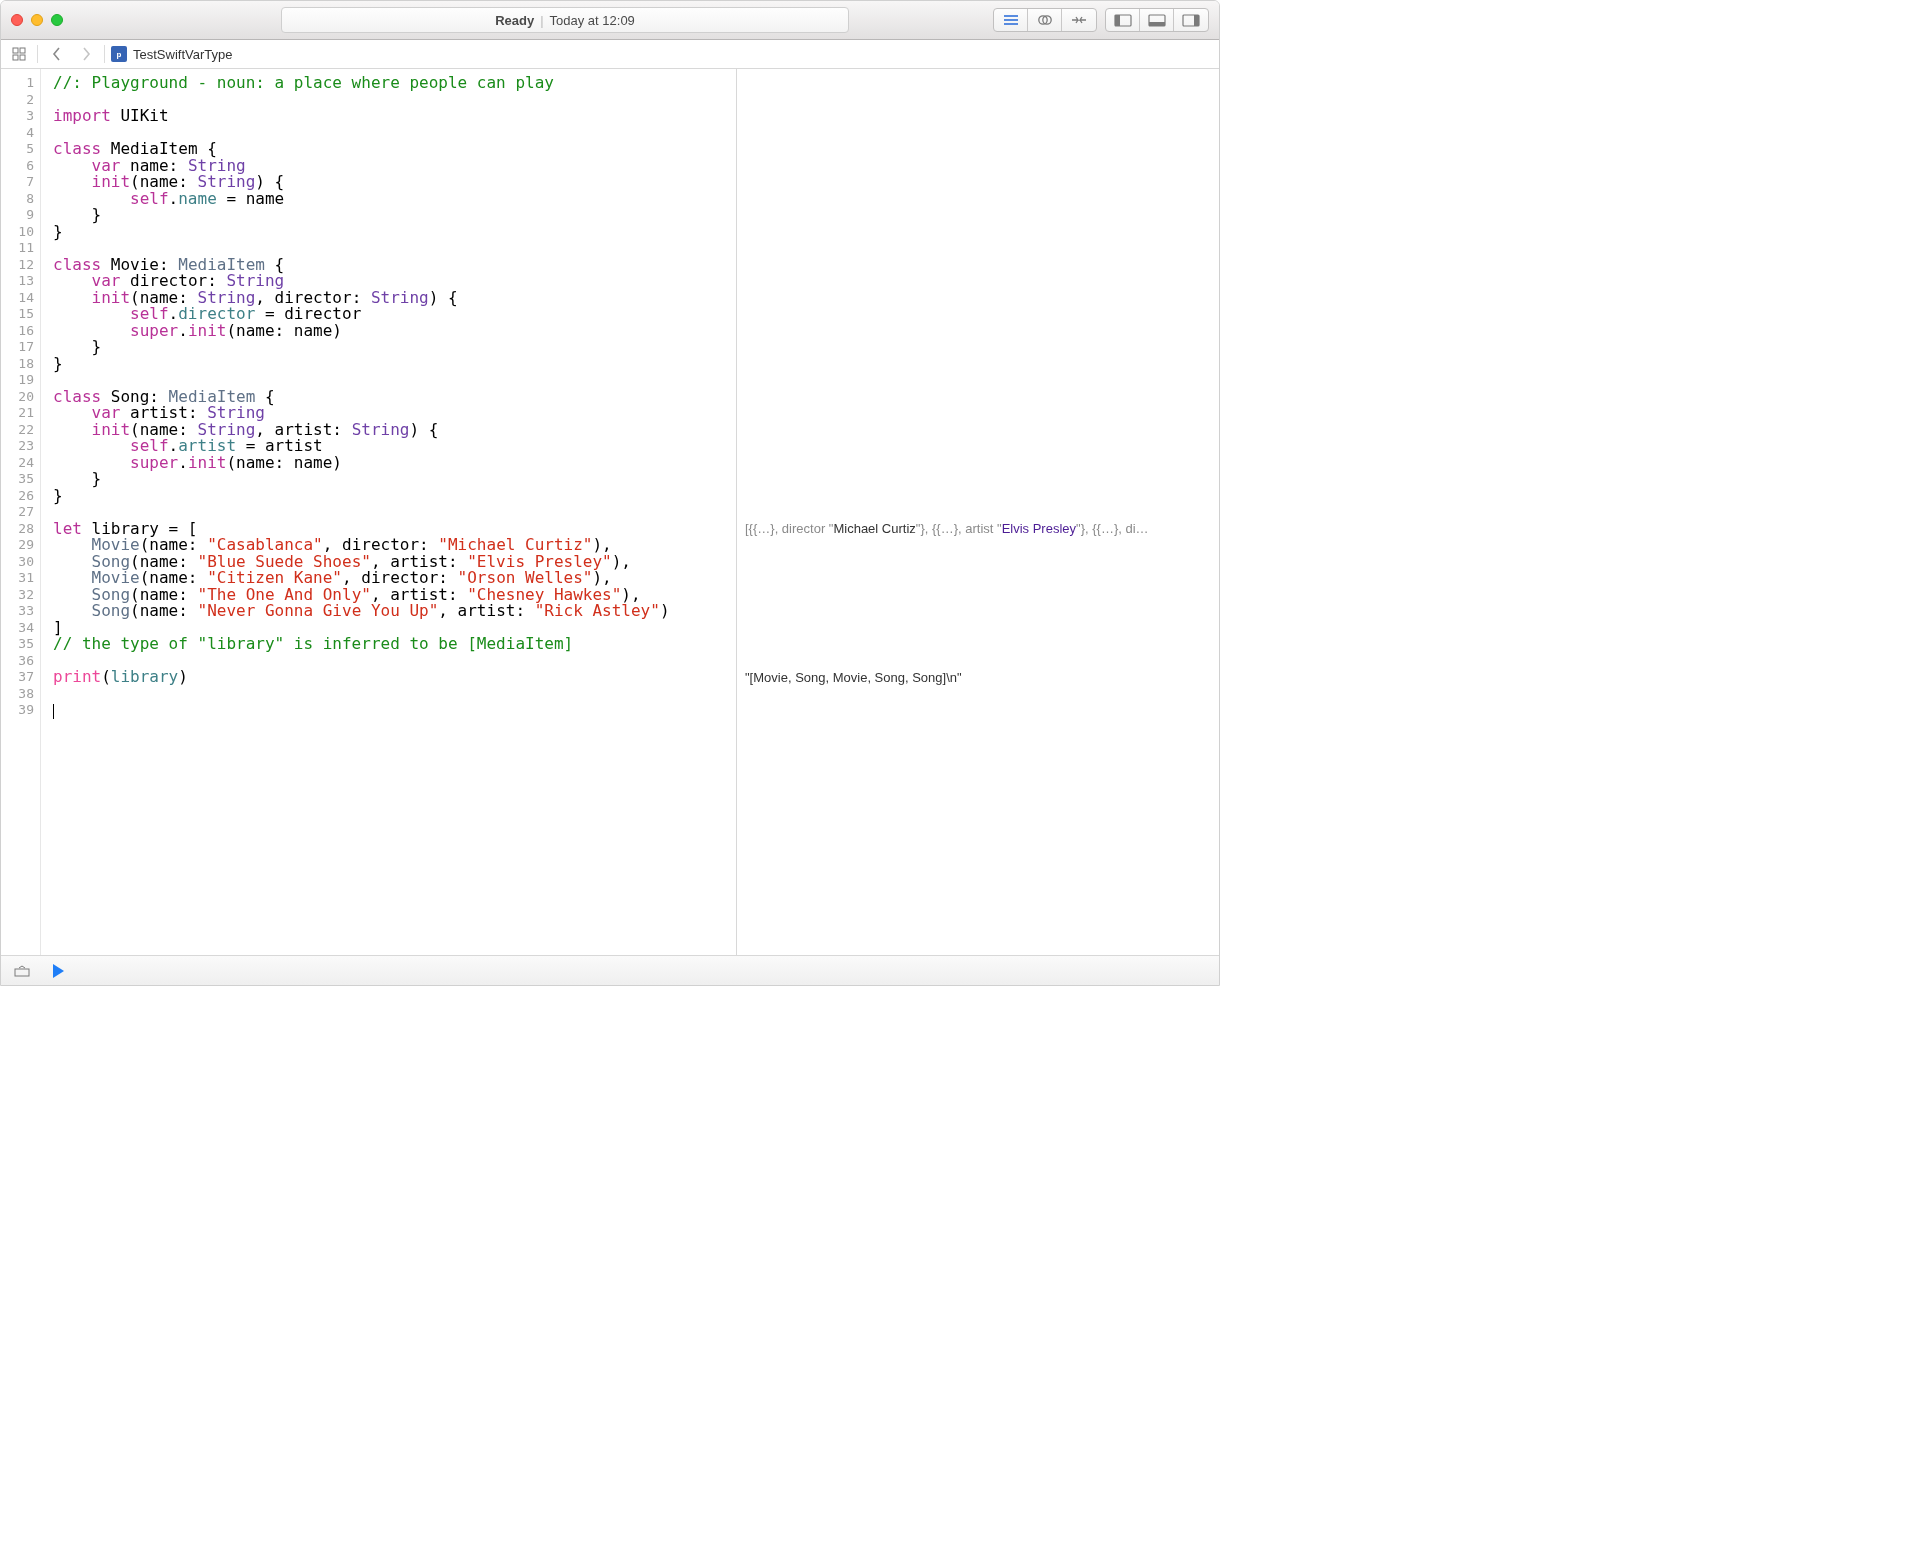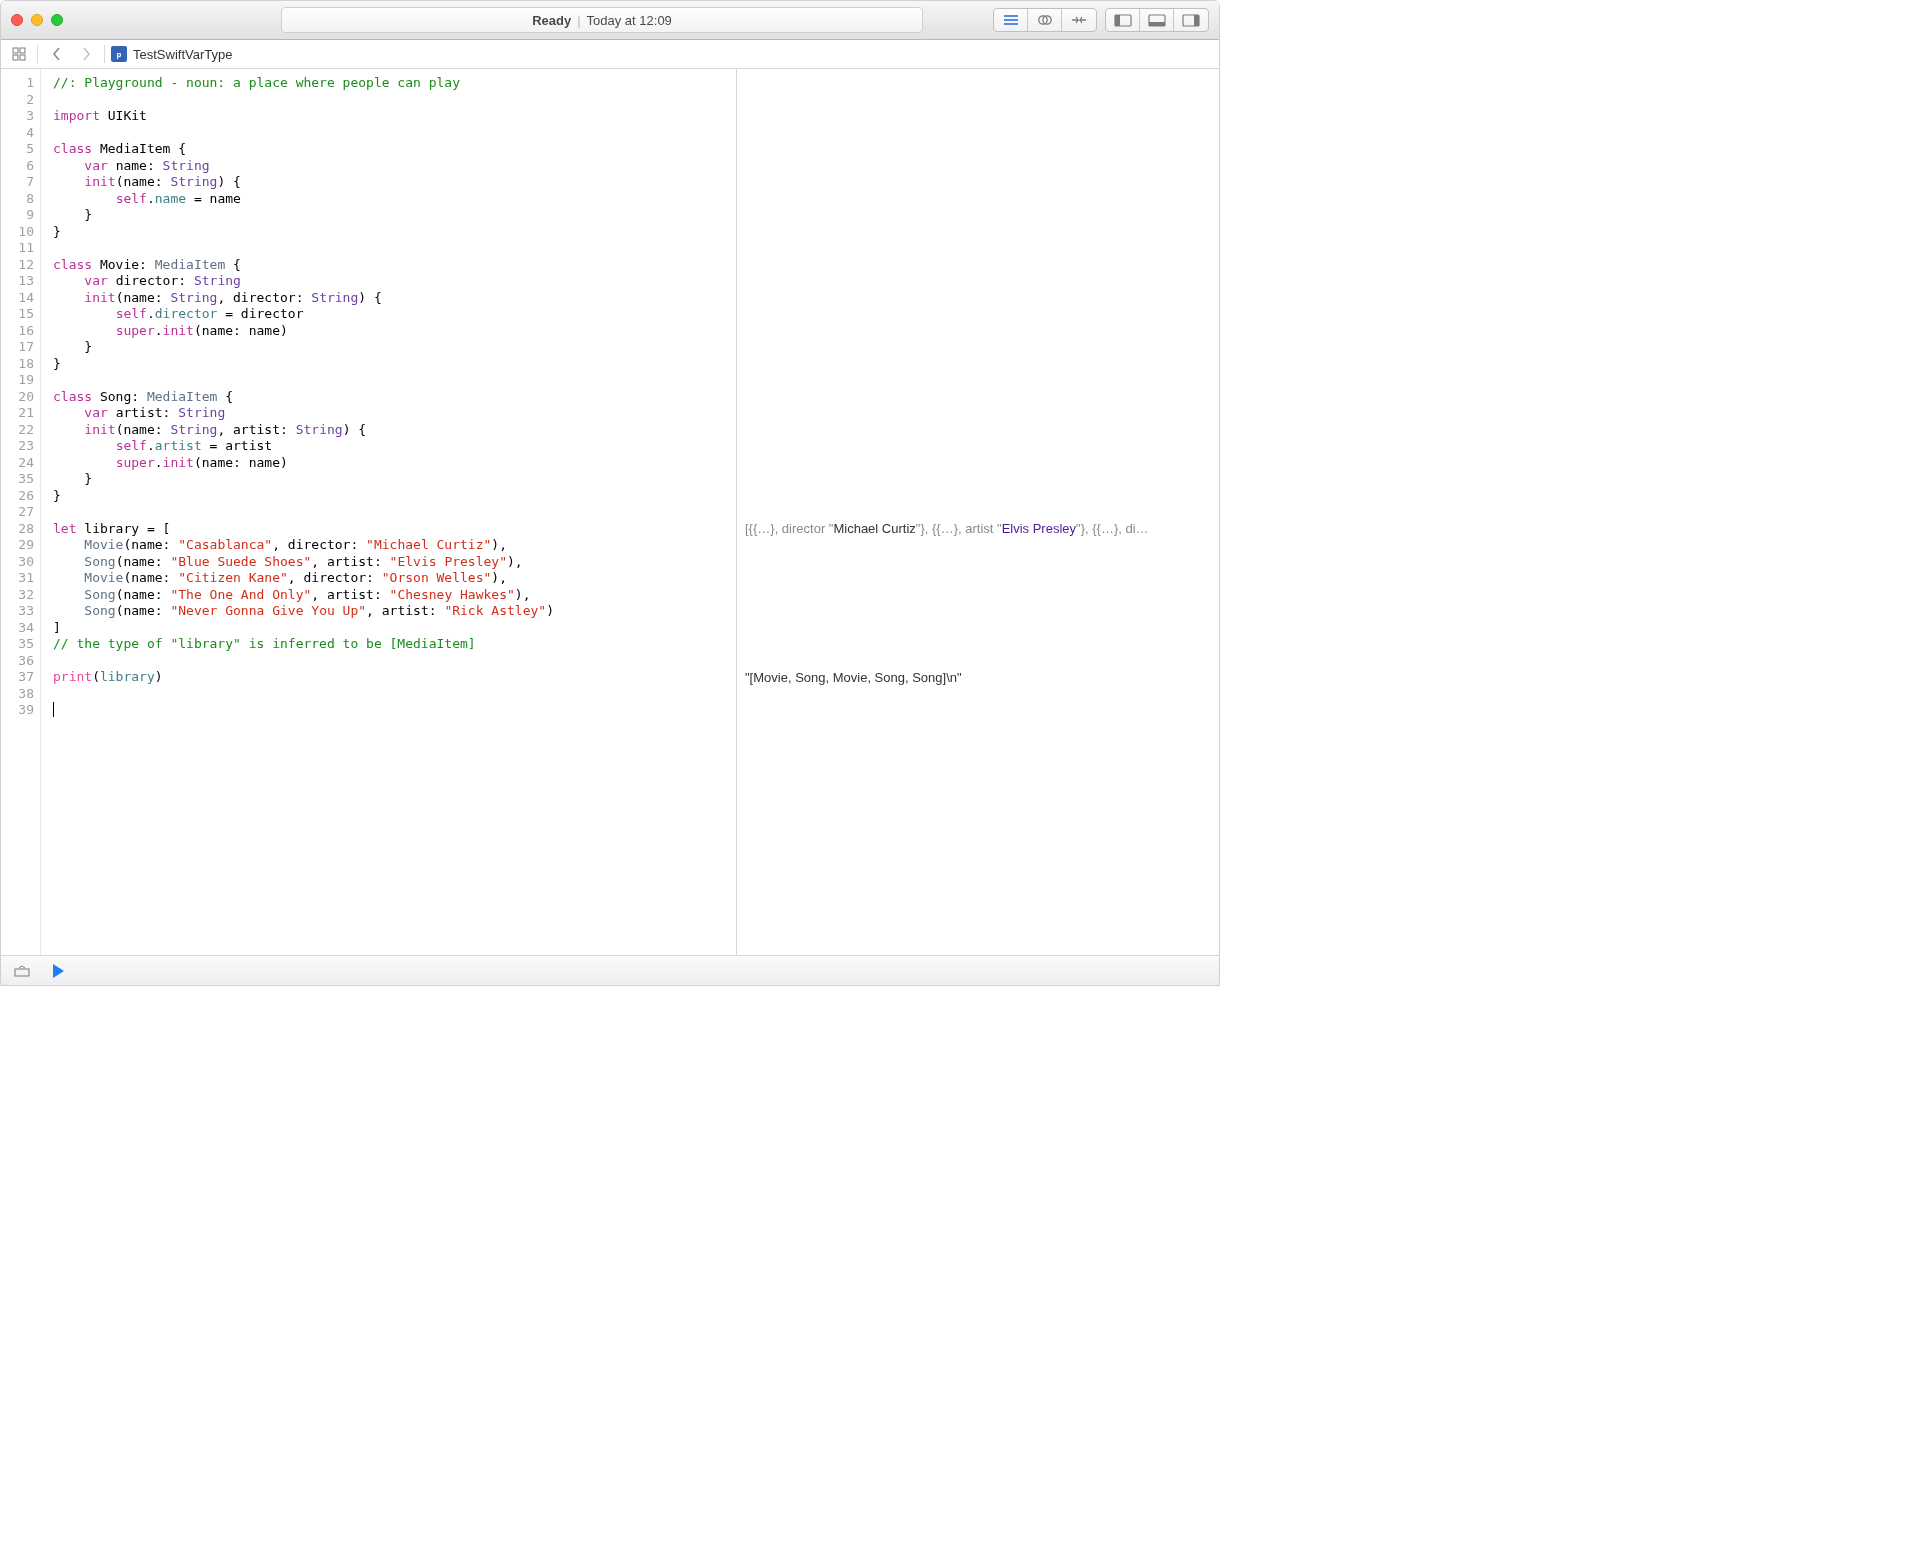--- a/index.html
+++ b/index.html
@@ -6,39 +6,39 @@
   html, body { width: 100%; height: 100%; font-family: -apple-system, "Helvetica Neue", Arial, sans-serif; background: #fff; }
   #wrap { width: 1220px; height: 986px; display: flex; flex-direction: column; background: #fff; border: 1px solid #d0d0d0; border-radius: 6px 6px 0 0; overflow: hidden; }
 
   
   #titlebar { height: 39px; background: linear-gradient(#f7f6f6,#e2e0e0); border-bottom: 1px solid #b8b6b6; display: flex; align-items: center; padding: 0 10px; position: relative; font-size: 13px; }
   .traffic { display: flex; gap: 8px; }
   .tl { width: 12px; height: 12px; border-radius: 50%; }
   .tl.red { background:#ff5f57; border:1px solid #e24238;}
   .tl.yel { background:#ffbd2e; border:1px solid #e1a116;}
   .tl.grn { background:#28c940; border:1px solid #1dad2b;}
-  .statusbox { position:absolute; left:280px; right:auto; height:26px; width:642px; background:linear-gradient(#fefefe,#f3f3f3); border:1px solid #cfcfcf; border-radius:4px; display:flex; align-items:center; justify-content:center; gap:6px; color:#4a4a4a; }
+  .statusbox { position:absolute; left:280px; right:auto; height:26px; width:568px; background:linear-gradient(#fefefe,#f3f3f3); border:1px solid #cfcfcf; border-radius:4px; display:flex; align-items:center; justify-content:center; gap:6px; color:#4a4a4a; }
   .statusbox .vline { color:#bbb; }
   .tbright { margin-left:auto; display:flex; gap:8px; }
   .seggroup { display:flex; border:1px solid #c1c0c0; border-radius:4px; background:linear-gradient(#fdfdfd,#f1f1f1); height:24px; }
   .segbtn { width:34px; display:flex; align-items:center; justify-content:center; border-right:1px solid #c9c8c8; color:#6a6a6a; }
   .segbtn:last-child { border-right:none; }
   .segbtn svg, .segbtn span { display:block; }
   .segbtn.blue { color:#2568d8; }
 
   
   #navbar { height: 29px; border-bottom: 1px solid #d8d8d8; display:flex; align-items:center; padding:0 6px; gap:6px; background:#fff; font-size:13px; color:#333; }
   #navbar .navbtn { width:24px; height:24px; display:flex; align-items:center; justify-content:center; color:#6a6a6a; }
   .fileicon { width:16px; height:16px; background:#3664b4; border-radius:2px; display:flex; align-items:center; justify-content:center; color:#fff; font-size:8px; font-weight:bold; }
 
   
   #editor { flex:1; display:flex; overflow:hidden; }
   #gutter { width:40px; background:#fff; border-right:1px solid #e7e7e7; padding-top:6px; font-family:"SF Mono", Menlo, monospace; font-size:13px; color:#a0a0a0; text-align:right; }
   #gutter div { padding:0 6px; line-height:16.5px; height:16.5px; }
-  #code { flex:0 0 695px; padding:6px 0 0 12px; font-family:"SF Mono", Menlo, monospace; font-size:13px; line-height:16.5px; color:#000; white-space:pre; overflow:hidden; }
+  #code { flex:0 0 695px; padding:6px 0 0 12px; font-family:"SF Mono", Menlo, monospace; font-size:16px; line-height:16.5px; color:#000; white-space:pre; overflow:hidden; }
   #results { flex:1; border-left:1px solid #d8d8d8; background:#fff; font-family:-apple-system, "Helvetica Neue", Arial, sans-serif; font-size:13px; color:#8a8a8a; padding:6px 8px 0 8px; position:relative; overflow:hidden; white-space:nowrap; }
   #results .resline { position:absolute; left:8px; right:8px; overflow:hidden; text-overflow:ellipsis; }
 
   .kw   { color:#b83297; }  
   .typ  { color:#5f7187; }  
   .fn   { color:#ec4899; }  
   .mem  { color:#3e8087; }  
   .str  { color:#d12f1b; }  
   .cmt  { color:#1a8c1a; }  
   .cls  { color:#6f41a7; }  

